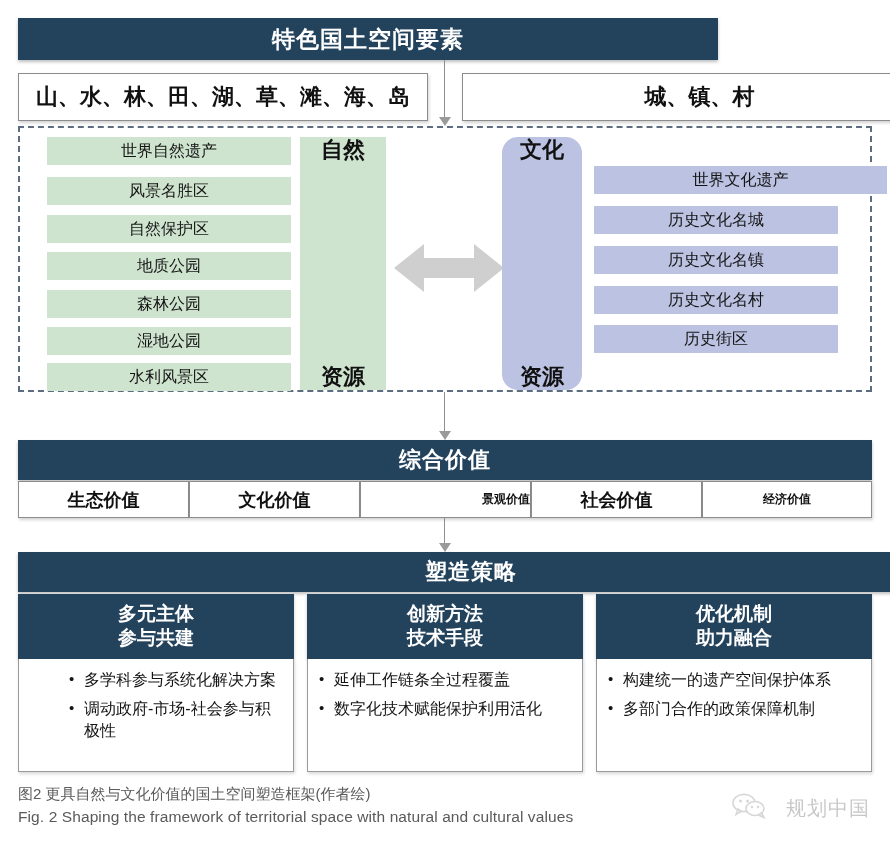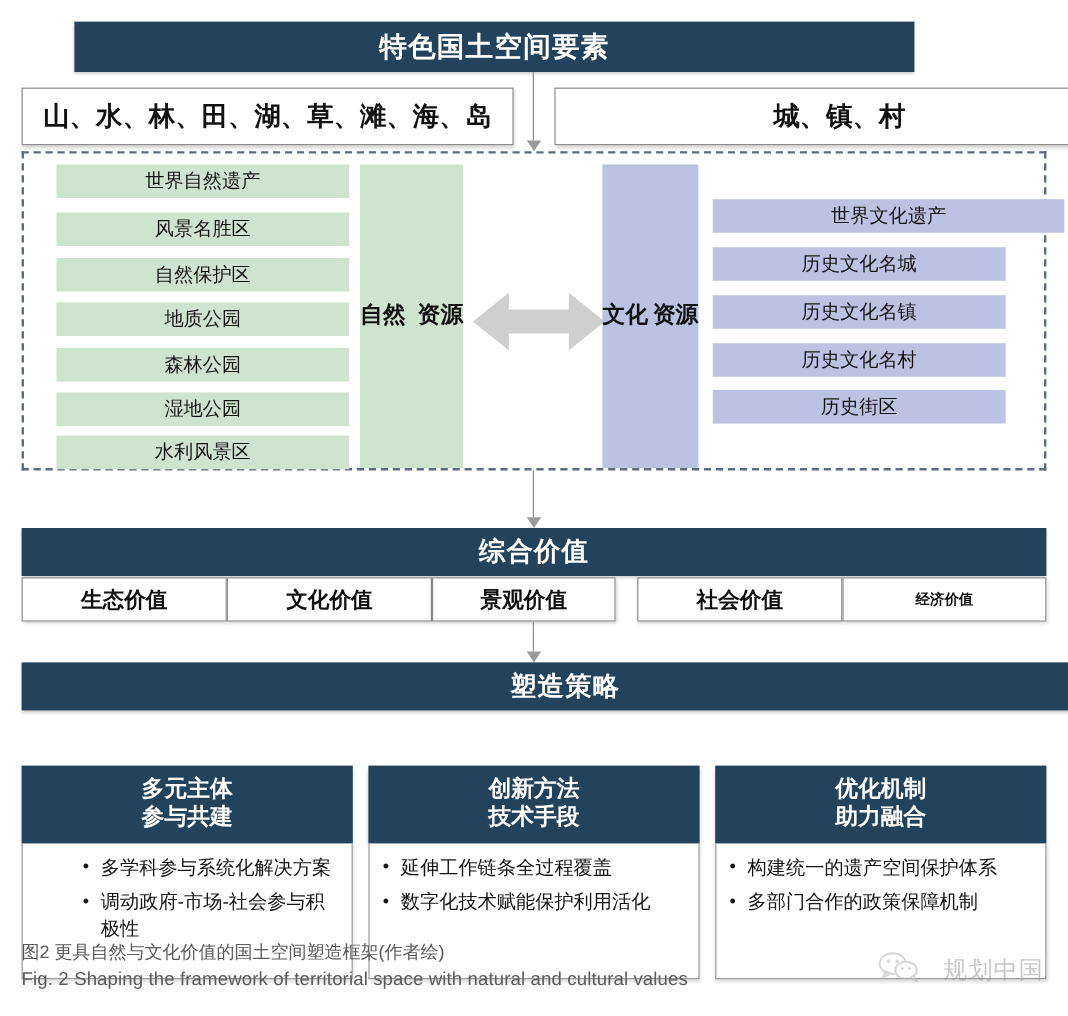--- a/index.html
+++ b/index.html
@@ -73,32 +73,32 @@
     color: #141414;
     box-sizing: border-box;
   }
   .pill.green  { background: #cfe4cf; }
   .pill.purple { background: #bcc2e2; }
 
   
   .rescol {
     position: absolute;
     display: flex;
-    flex-direction: row;
+    flex-direction: column;
     align-items: center;
     justify-content: space-between;
     font-weight: bold;
-    font-size: 19px;
+    font-size: 22px;
     line-height: 1.18;
     color: #111;
     box-sizing: border-box;
     text-align: center;
   }
   .rescol.green  { background: #cfe4cf; }
-  .rescol.purple { background: #bcc2e2; }
+  .rescol.purple { background: #bcc2e2; border-radius: 16px; }
 
   
   .dbl-arrow {
     position: absolute;
     left: 394px;
     top: 240px;
     width: 110px;
     height: 56px;
   }
 
@@ -121,21 +121,20 @@
     width: 0; height: 0;
     border-left: 6px solid transparent;
     border-right: 6px solid transparent;
     border-top: 9px solid #9a9a9a;
   }
 
   
   .scard {
     position: absolute;
     box-sizing: border-box;
-    margin-top: 44px;
   }
   .scard .scard-head {
     background: #23425c;
     color: #fff;
     font-weight: bold;
     font-size: 19px;
     line-height: 1.25;
     text-align: center;
     padding: 8px 4px 9px;
     box-shadow: 0 2px 3px rgba(0,0,0,.22);
@@ -198,21 +197,21 @@
     font-size: 20px;
     color: #9a9a9a;
     letter-spacing: 1px;
   }
 </style>
 </head>
 <body>
 
 <div class="figure">
 
-  <div class="band" style="left:18px; top:18px; width:700px; height:42px; font-size:23px;margin-left:44px;">
+  <div class="band" style="left:18px; top:18px; width:700px; height:42px; font-size:23px;">
     <span>特色国土空间要素</span>
   </div>
 
   <div class="obox" style="left:18px; top:73px; width:410px; height:48px; font-size:22px;">
     <span>山、水、林、田、湖、草、滩、海、岛</span>
   </div>
   <div class="obox" style="left:462px; top:73px; width:475px; height:48px; font-size:22px;">
     <span>城、镇、村</span>
   </div>
 
@@ -285,21 +284,21 @@
   <div class="band" style="left:18px; top:440px; width:854px; height:40px; font-size:22px;">
     <span>综合价值</span>
   </div>
 
   <div class="obox" style="left:18px; top:481px; width:171px; height:37px; font-size:18px;">
     <span>生态价值</span>
   </div>
   <div class="obox" style="left:189px; top:481px; width:171px; height:37px; font-size:18px;">
     <span>文化价值</span>
   </div>
-  <div class="obox" style="left:360px; top:481px; width:153px; height:37px; font-size:18px;">
+  <div class="obox" style="left:360px; top:481px; width:171px; height:37px; font-size:12px;justify-content:flex-end;">
     <span>景观价值</span>
   </div>
   <div class="obox" style="left:531px; top:481px; width:171px; height:37px; font-size:18px;">
     <span>社会价值</span>
   </div>
   <div class="obox" style="left:702px; top:481px; width:170px; height:37px; font-size:12px;">
     <span>经济价值</span>
   </div>
 
   <div class="connector" style="left:438px; top:518px; height:34px;">

